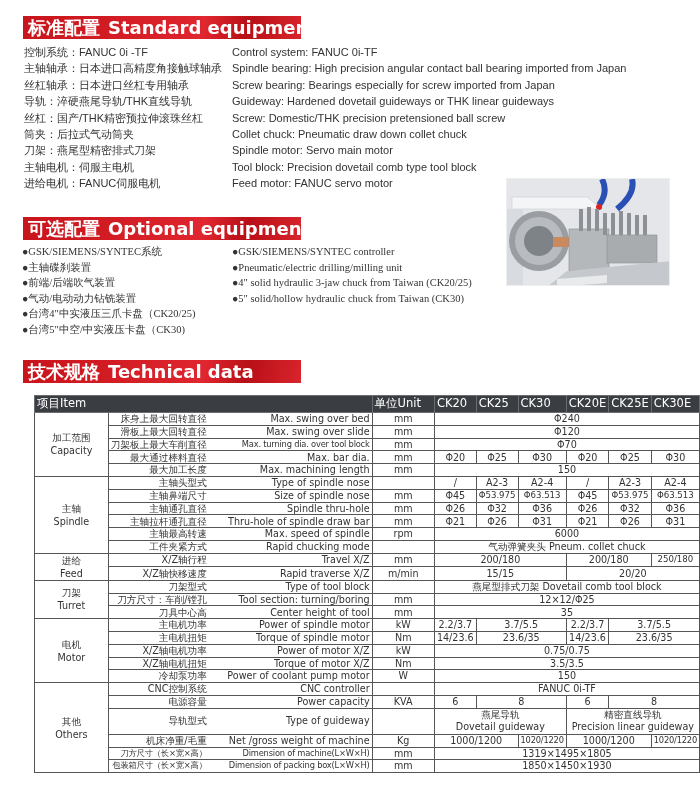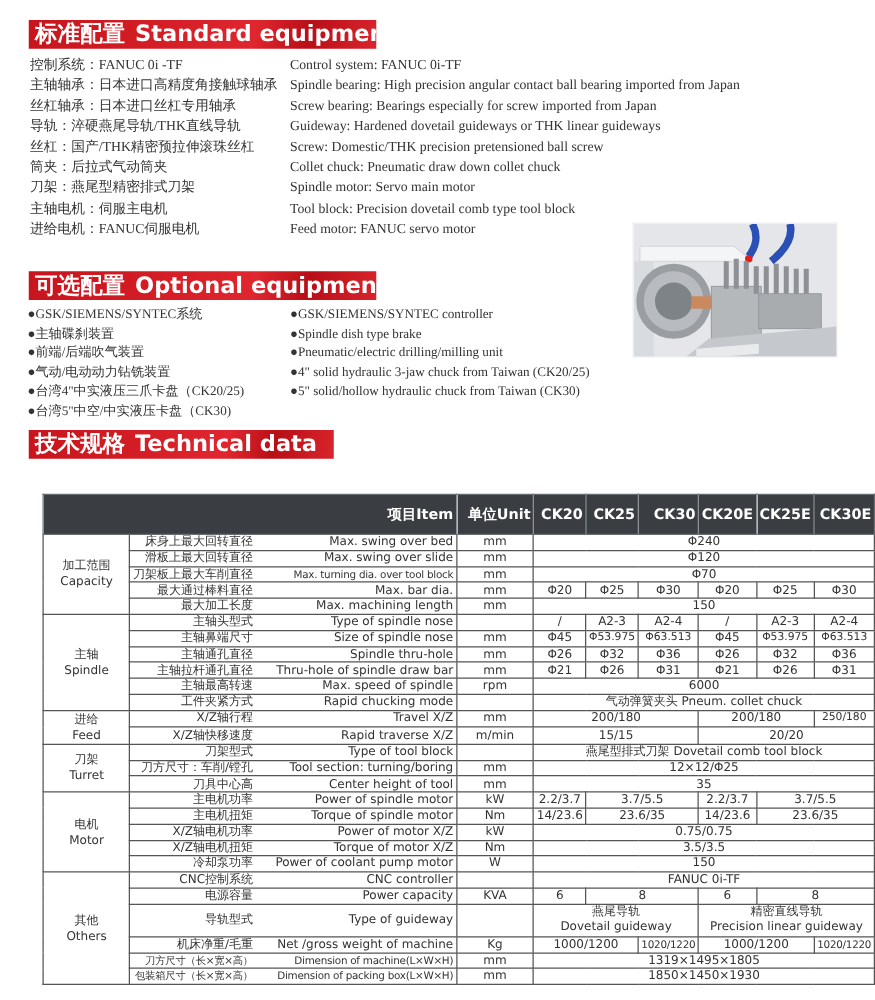--- a/index.html
+++ b/index.html
@@ -7,35 +7,35 @@
   body { position: relative; font-family: "Liberation Sans", "DejaVu Sans", sans-serif; color: #333; }
 
   .section-banner {
     position: absolute; height: 23px; color: #fff; font-weight: bold;
     font-family: "DejaVu Sans", sans-serif; font-size: 18px; line-height: 23px;
     padding-left: 5px; white-space: nowrap; overflow: hidden;
     background: linear-gradient(100deg, #c8141c 0%, #d51e26 40%, #e0262e 65%, #b80f17 80%, #d9242c 100%);
   }
   .section-banner .cn { margin-right: 8px; }
 
-  .spec-list { position: absolute; font-size: 11px; line-height: 16.4px; color: #333; font-family: Liberation Serif, serif; }
+  .spec-list { position: absolute; font-size: 11px; line-height: 16.4px; color: #333; font-family: Liberation Sans, sans-serif; }
   .spec-list div { white-space: nowrap; }
   .opt-list { position: absolute; font-size: 10.5px; line-height: 15.6px; color: #333; font-family: Liberation Serif, serif; }
   .opt-list div { white-space: nowrap; }
 
   .machine-photo {
     position: absolute; left: 506px; top: 178px; width: 164px; height: 108px;
     background: linear-gradient(180deg, #e9ebee 0%, #dfe2e5 45%, #cfd3d7 100%);
     overflow: hidden; border: 1px solid #eee;
   }
 
   table.spec { position: absolute; left: 34px; top: 395px; border-collapse: collapse; table-layout: fixed;
     font-size: 9.6px; font-family: "DejaVu Sans", sans-serif; color: #333; }
   table.spec td, table.spec th { border: 1px solid #555; height: 12.8px; padding: 0 2px; white-space: nowrap; overflow: hidden; line-height: 11.5px; }
-  table.spec th { background: #3a3d41; color: #fff; font-weight: bold; font-size: 11.5px; height: 32px; text-align: right; border-color: #6a6d70; }
+  table.spec th { background: #3a3d41; color: #fff; font-weight: normal; font-size: 11.5px; height: 17px; text-align: left; border-color: #6a6d70; }
   table.spec td.cat { text-align: center; line-height: 13px; }
   table.spec td.cn { border-right: none; text-align: right; }
   table.spec td.en { border-left: none; text-align: right; }
   table.spec td.c { text-align: center; }
   table.spec td.small { font-size: 8.3px; letter-spacing: -0.2px; }
   table.spec td.tiny { font-size: 8.6px; }
   table.spec tr.tall td { height: 26px; line-height: 12px; }
 </style>
 </head>
 <body>
@@ -106,27 +106,26 @@
   <div>●GSK/SIEMENS/SYNTEC系统</div>
   <div>●主轴碟刹装置</div>
   <div>●前端/后端吹气装置</div>
   <div>●气动/电动动力钻铣装置</div>
   <div>●台湾4"中实液压三爪卡盘（CK20/25)</div>
   <div>●台湾5"中空/中实液压卡盘（CK30)</div>
 </div>
 
 <div class="opt-list" style="left:232px; top:244px;">
   <div>●GSK/SIEMENS/SYNTEC controller</div>
-  <div>●Spindle dish type brake</div>
   <div>●Pneumatic/electric drilling/milling unit</div>
   <div>●4" solid hydraulic 3-jaw chuck from Taiwan (CK20/25)</div>
   <div>●5" solid/hollow hydraulic chuck from Taiwan (CK30)</div>
 </div>
 
-<div class="section-banner" style="left:23px; top:344px; width:244px;">
+<div class="section-banner" style="left:23px; top:360px; width:278px;">
   <span class="cn">技术规格</span><span>Technical data</span>
 </div>
 
 <table class="spec">
   <colgroup>
     <col style="width:83px">
       <col style="width:80px">
       <col style="width:169px">
       <col style="width:66px">
     <col style="width:39px">

